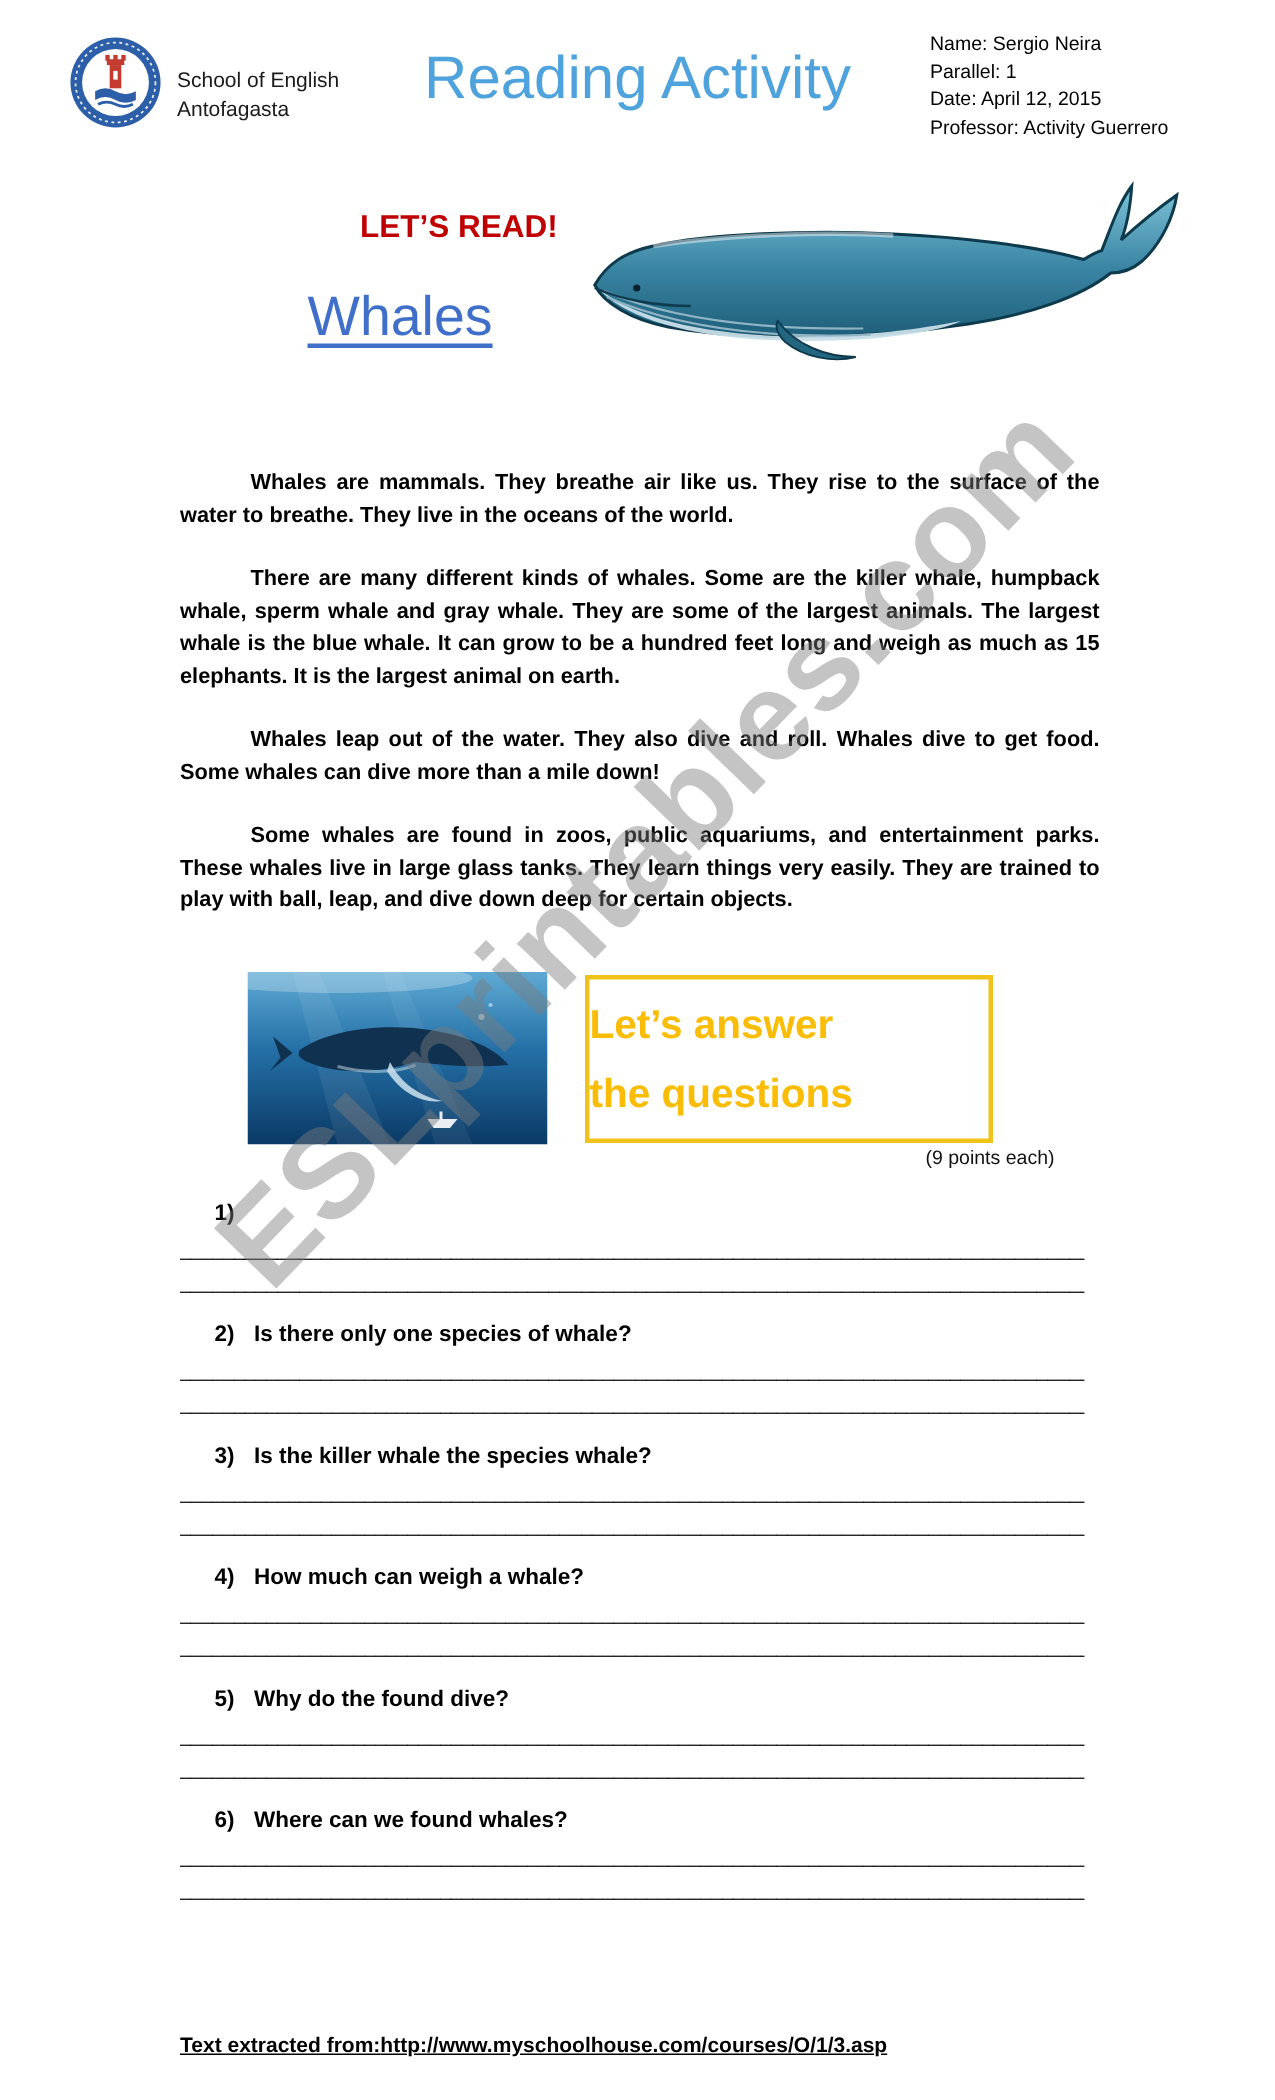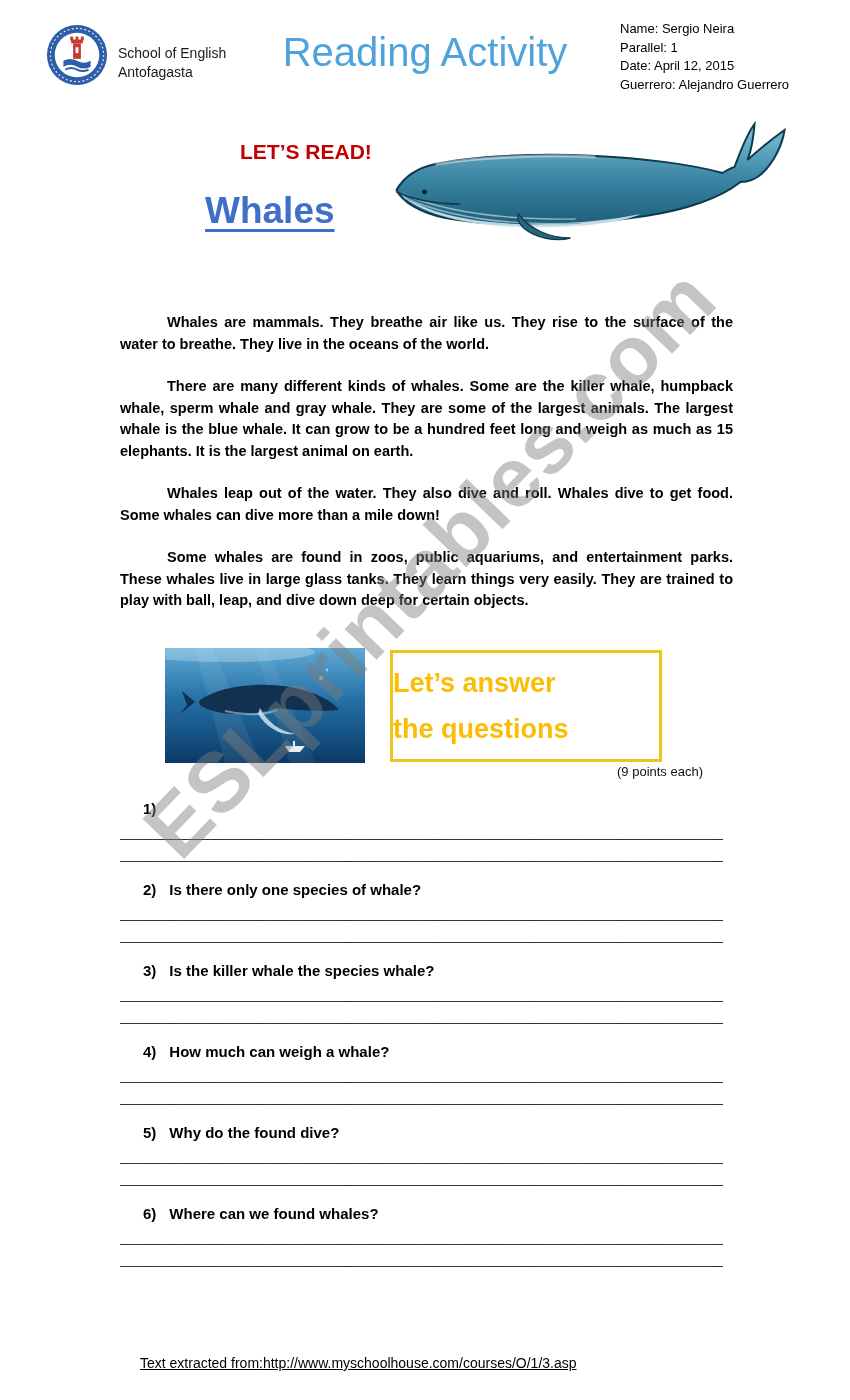--- a/index.html
+++ b/index.html
@@ -46,21 +46,21 @@
   }
 
   
   .lets-read {
     position: absolute; left: 240px; top: 140px; width: 260px;
     text-align: left;
     color: #C00000; font-weight: bold; font-size: 21px;
   }
   .reading-title {
     position: absolute; left: 205px; top: 190px;
-    font-size: 37px; font-weight: bold; color: #3F6FC8;
+    font-size: 37px; font-weight: normal; color: #3F6FC8;
     text-decoration: underline;
     text-underline-offset: 6px;
   }
   .whale-clipart { position: absolute; left: 388px; top: 118px; width: 405px; height: 150px; }
 
   
   .paragraphs {
     position: absolute; left: 120px; top: 296px; width: 613px;
     font-size: 14.5px; font-weight: bold; line-height: 21.5px;
     text-align: justify;
@@ -89,21 +89,21 @@
     font-weight: bold; font-size: 15px; height: 21px; align-items: flex-start;
   }
   .blank-line {
     font-size: 13px; height: 22px; line-height: 24px;
     overflow: hidden; white-space: nowrap; color: #000;
   }
 
   
   .footer {
     position: absolute; left: 120px; top: 1355px;
-    font-size: 14px; font-weight: normal; margin-left: 20px;
+    font-size: 14px; font-weight: bold;
   }
   .footer .prefix, .footer a {
     color: #000; text-decoration: underline; cursor: pointer;
   }
 </style>
 </head>
 <body>
 
 <div class="page">
 
@@ -126,21 +126,21 @@
   </div>
   <div class="school">
     <div>School of English</div>
     <div>Antofagasta</div>
   </div>
   <div class="page-title">Reading Activity</div>
   <div class="info-block">
     <div>Name: Sergio Neira</div>
     <div>Parallel: 1</div>
     <div>Date: April 12, 2015</div>
-    <div>Guerrero: Alejandro Guerrero</div>
+    <div>Professor: Activity Guerrero</div>
   </div>
 
   <div class="lets-read">LET’S READ!</div>
   <div class="reading-title">Whales</div>
   <div class="whale-clipart">
     <svg viewBox="0 0 400 150" width="405" height="150">
       <defs>
         <linearGradient id="whaleBody" x1="0" y1="0" x2="0" y2="1">
           <stop offset="0" stop-color="#7EC4D8"></stop>
           <stop offset="0.55" stop-color="#3A84A3"></stop>

